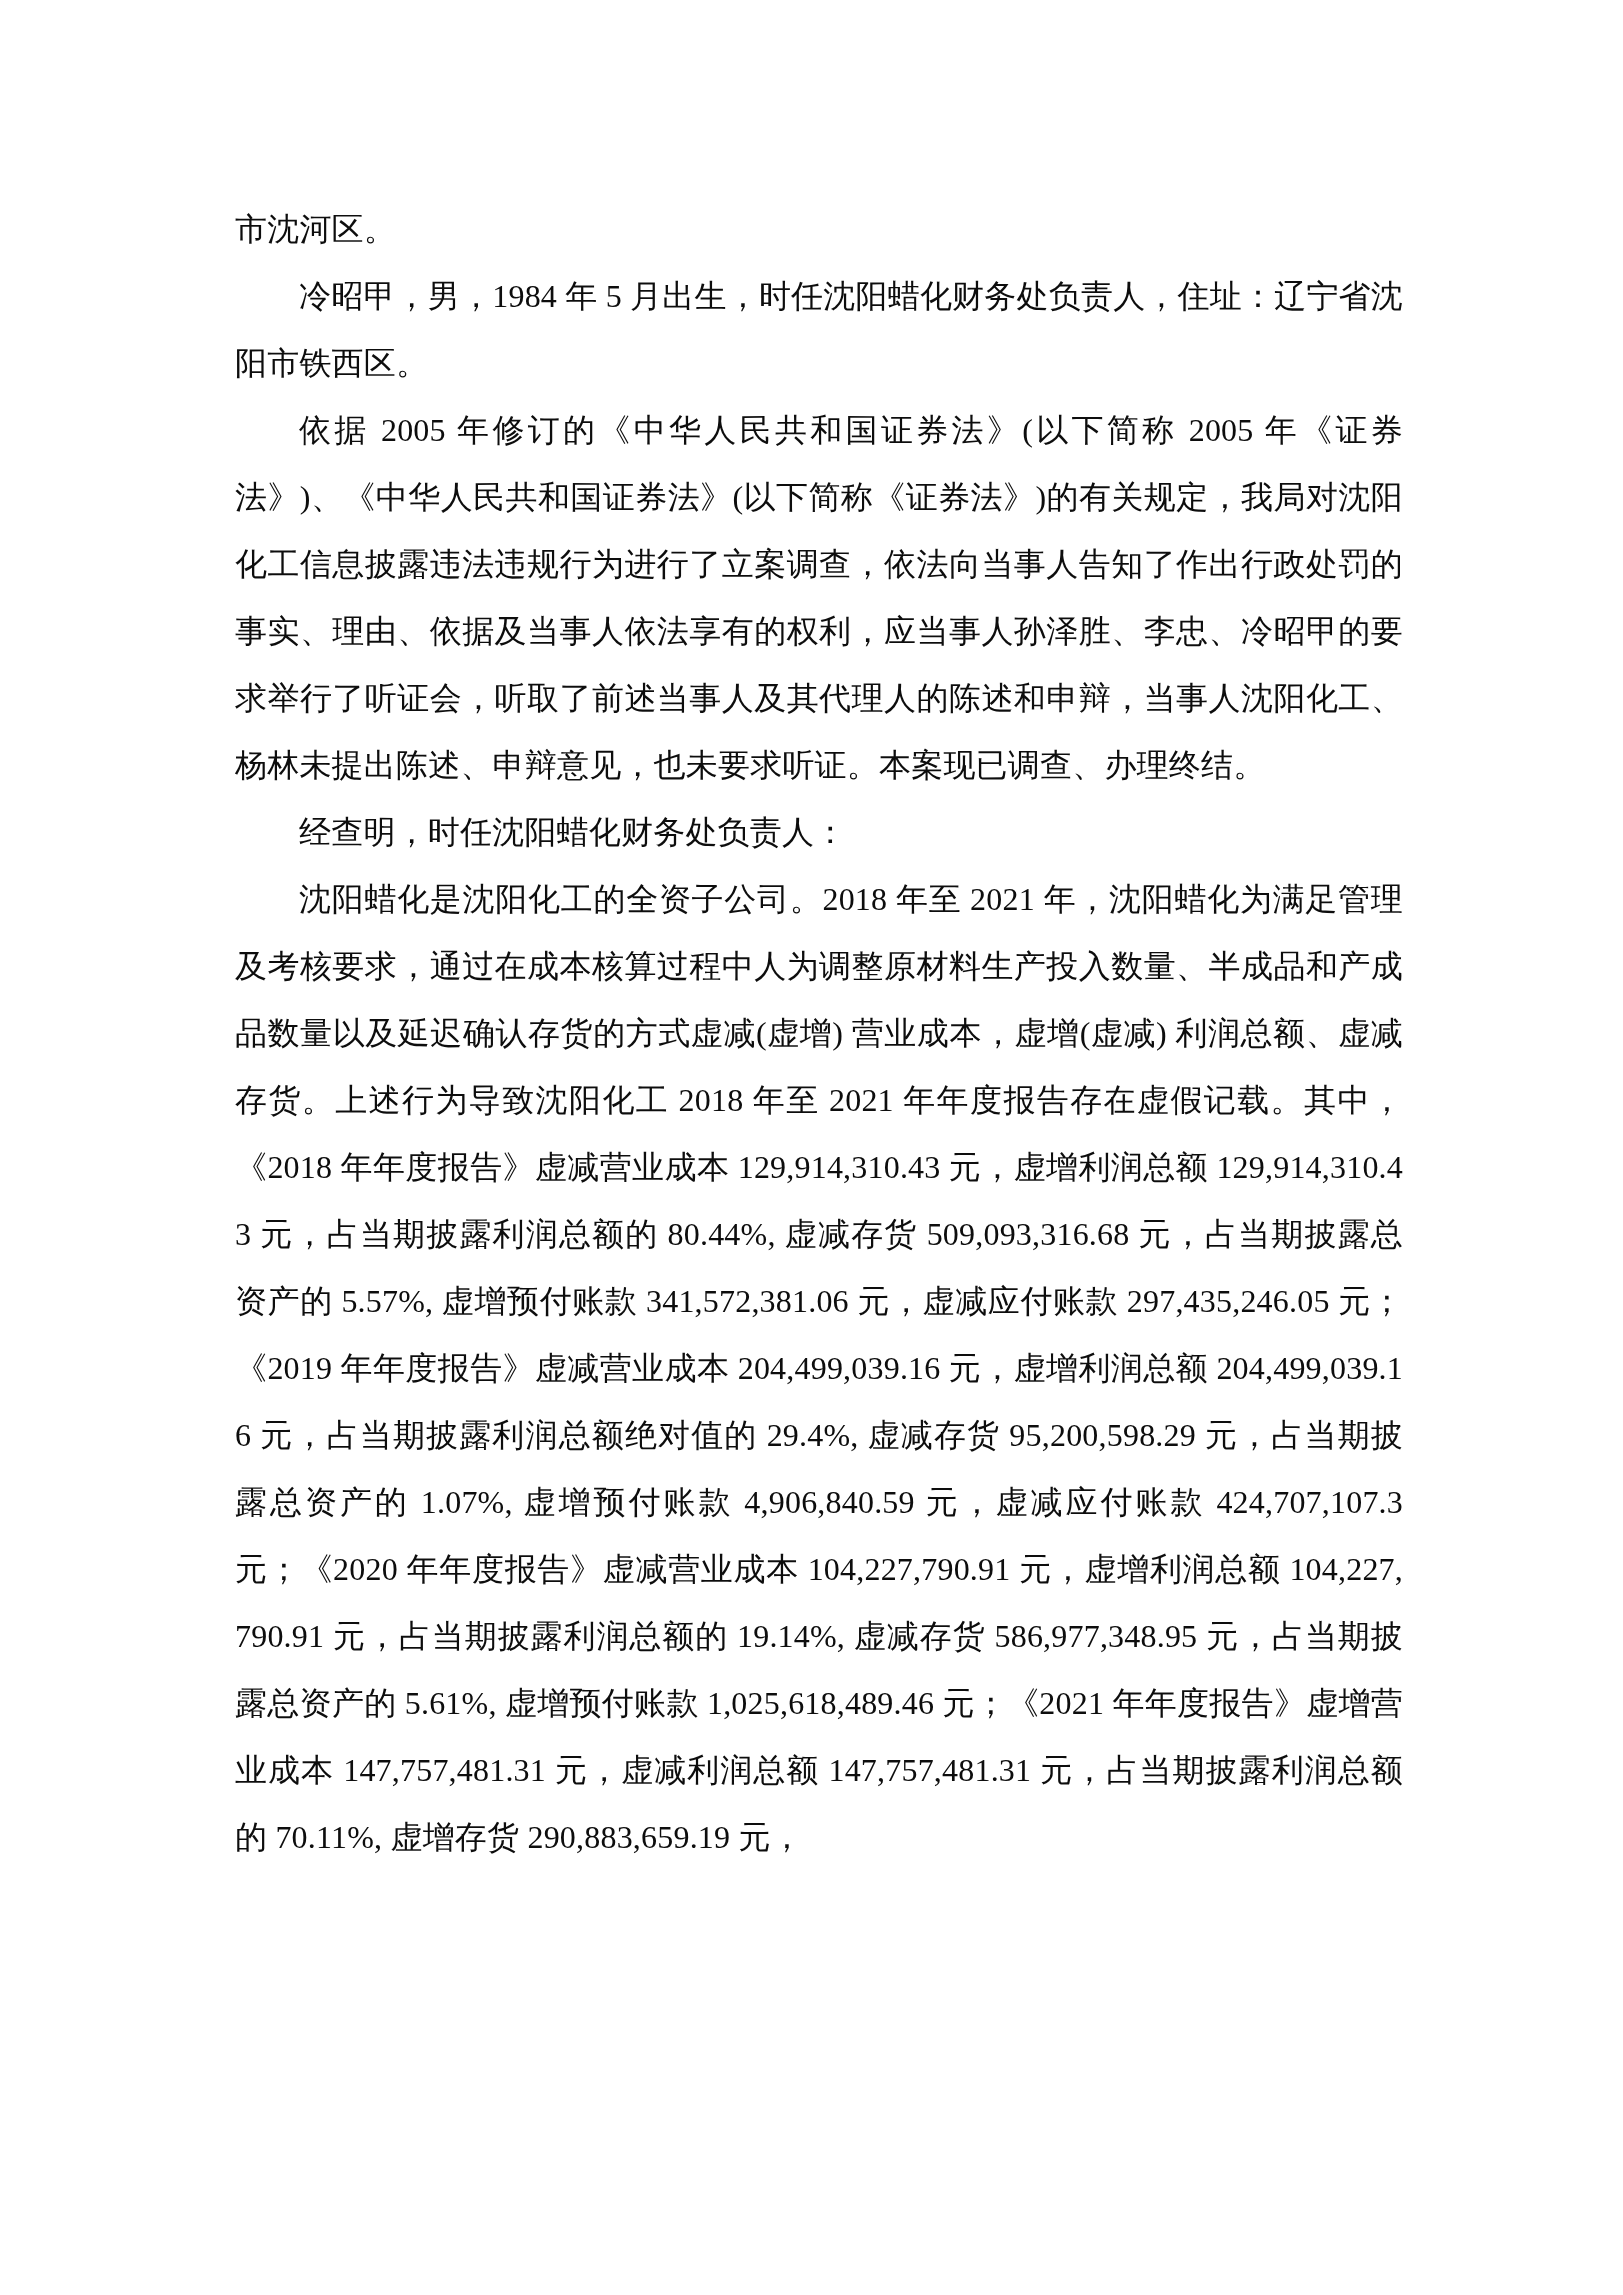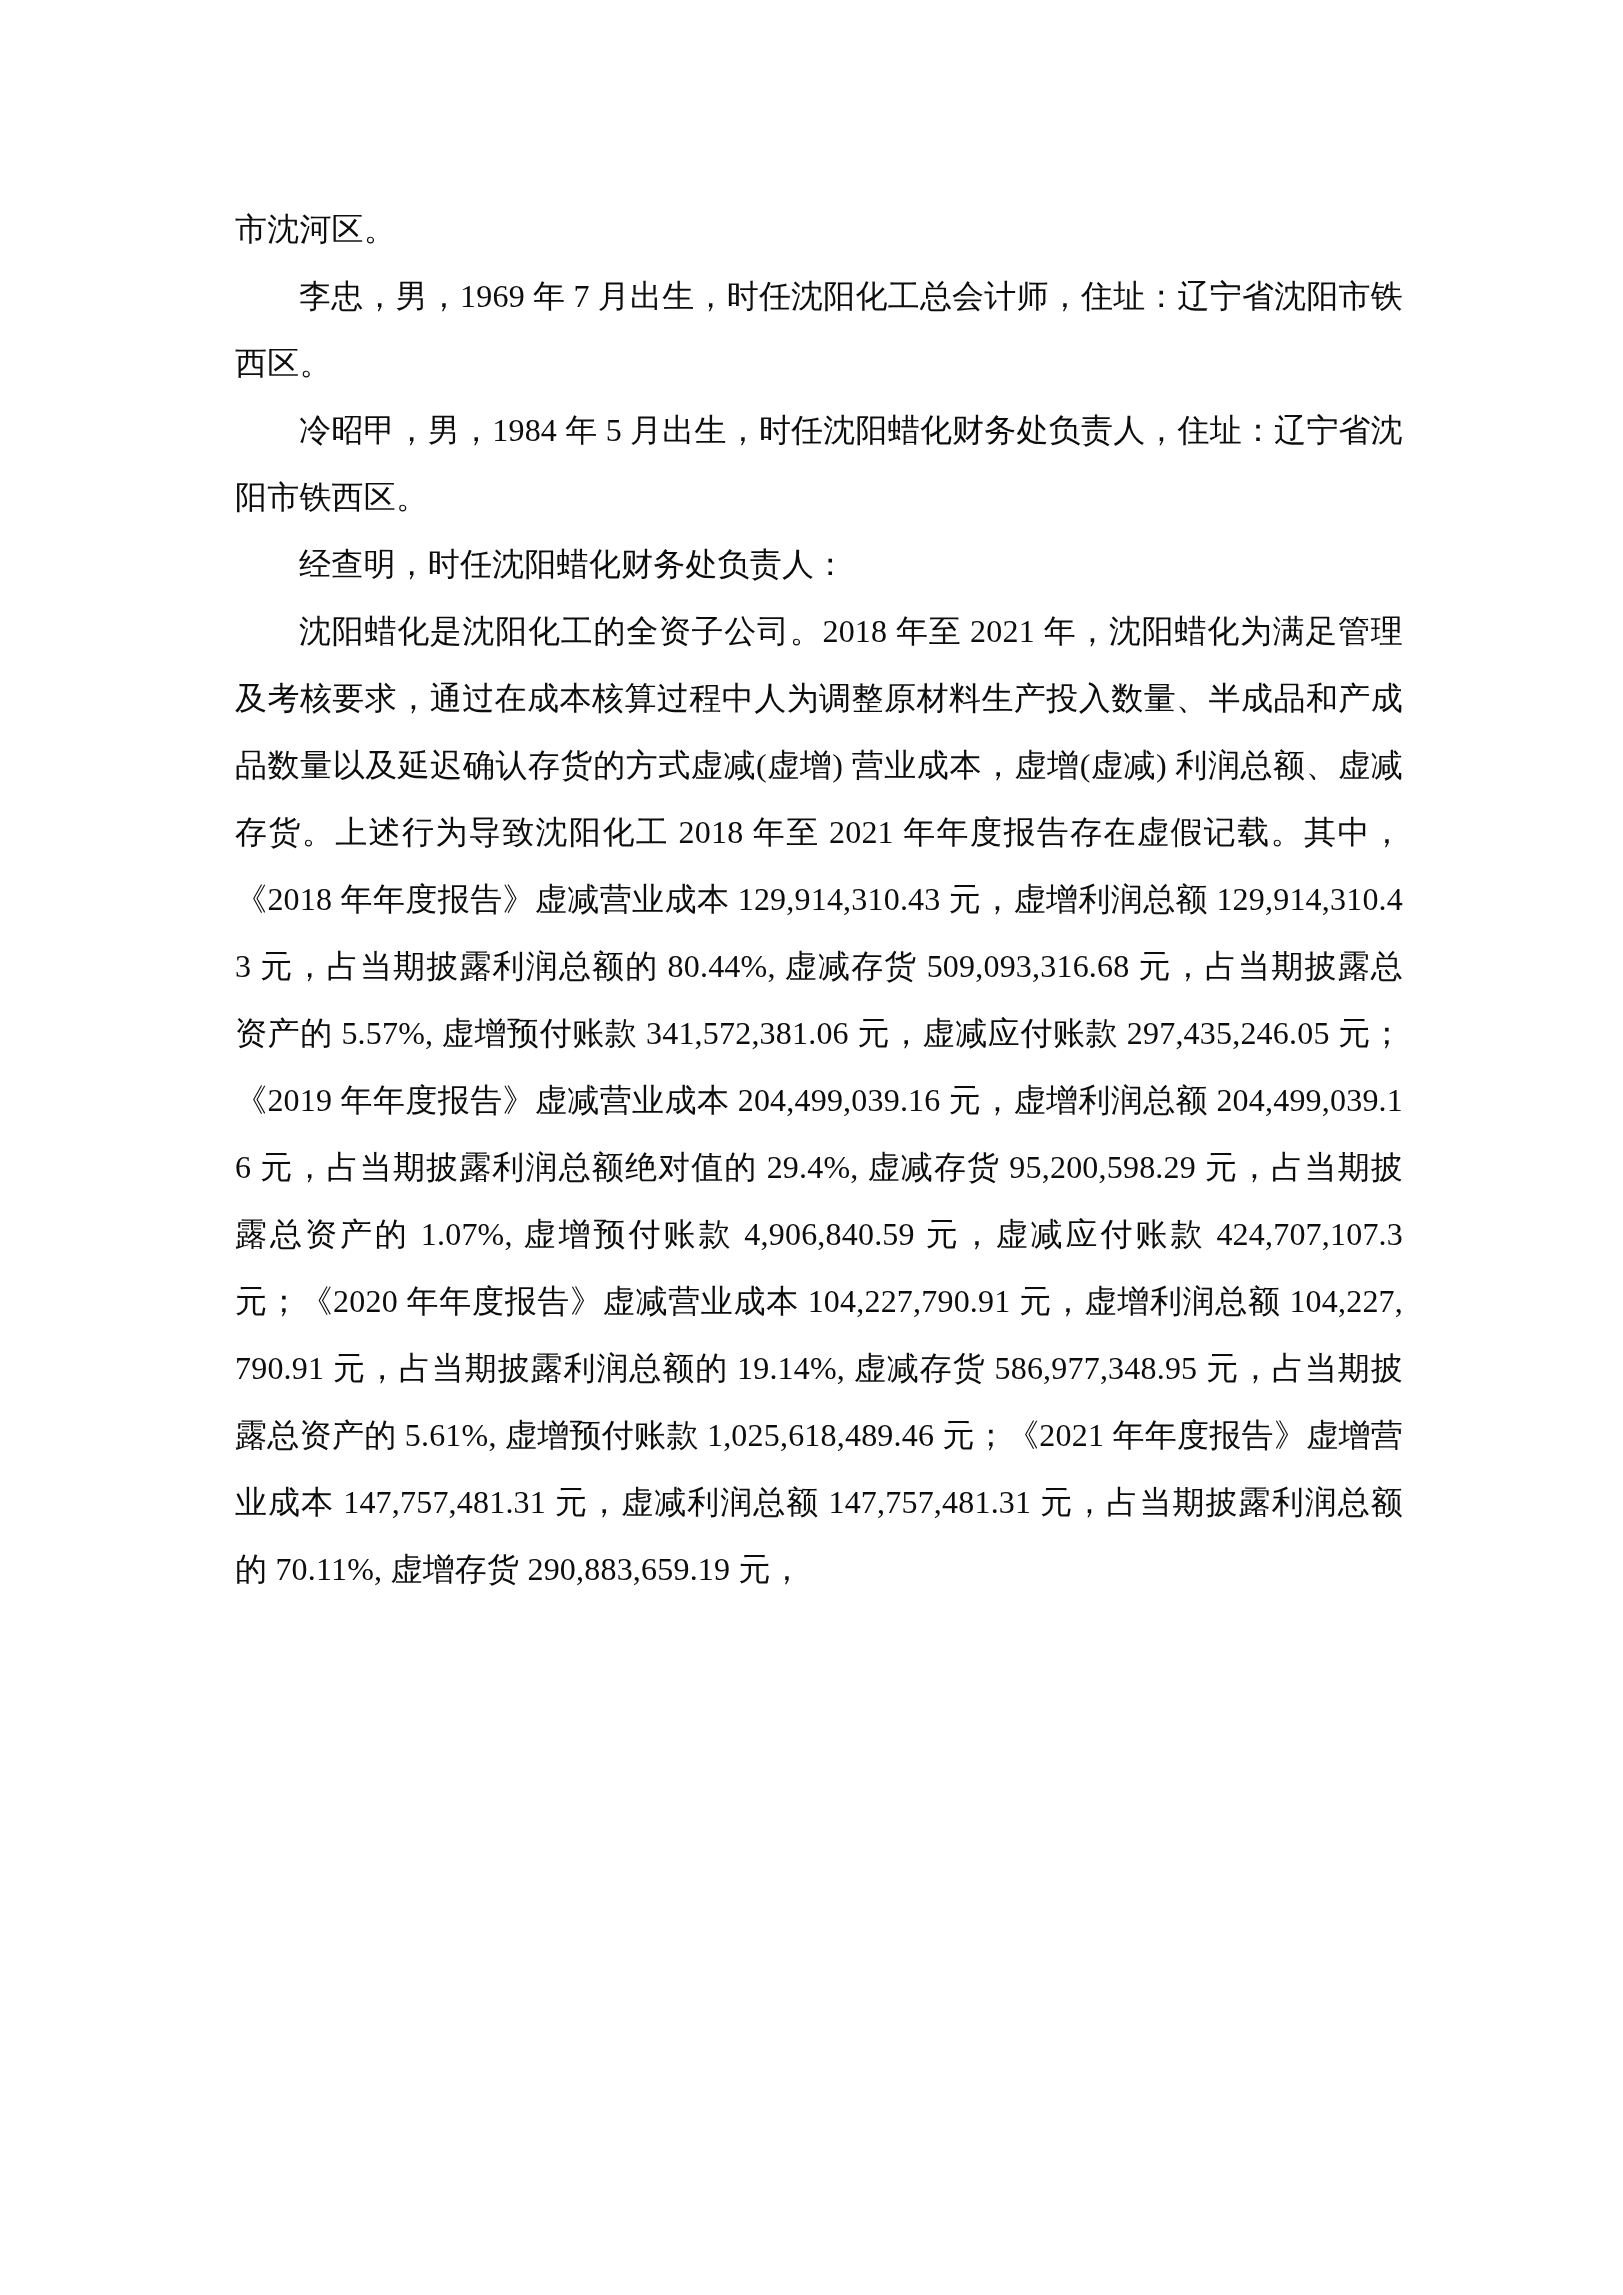--- a/index.html
+++ b/index.html
@@ -50,25 +50,25 @@
   }
 </style>
 </head>
 <body>
 
 <div class="page">
   <div class="page-body">
 
     <p class="para">市沈河区。</p>
 
-    <p class="para indent">李忠，男，1969 年 7 月出生，时任沈阳化工总会计师，住址：辽宁省沈阳市铁西区。</p>
 
 
     <p class="para indent">冷昭甲，男，1984 年 5 月出生，时任沈阳蜡化财务处负责人，住址：辽宁省沈阳市铁西区。</p>
 
+    <p class="para indent">依据 2005 年修订的《中华人民共和国证券法》(以下简称 2005 年《证券法》)、《中华人民共和国证券法》(以下简称《证券法》)的有关规定，我局对沈阳化工信息披露违法违规行为进行了立案调查，依法向当事人告知了作出行政处罚的事实、理由、依据及当事人依法享有的权利，应当事人孙泽胜、李忠、冷昭甲的要求举行了听证会，听取了前述当事人及其代理人的陈述和申辩，当事人沈阳化工、杨林未提出陈述、申辩意见，也未要求听证。本案现已调查、办理终结。</p>
 
     <p class="para indent">经查明，时任沈阳蜡化财务处负责人：</p>
 
     <p class="para indent">沈阳蜡化是沈阳化工的全资子公司。2018 年至 2021 年，沈阳蜡化为满足管理及考核要求，通过在成本核算过程中人为调整原材料生产投入数量、半成品和产成品数量以及延迟确认存货的方式虚减(虚增) 营业成本，虚增(虚减) 利润总额、虚减存货。上述行为导致沈阳化工 2018 年至 2021 年年度报告存在虚假记载。其中，《2018 年年度报告》虚减营业成本 129,914,310.43 元，虚增利润总额 129,914,310.43 元，占当期披露利润总额的 80.44%, 虚减存货 509,093,316.68 元，占当期披露总资产的 5.57%, 虚增预付账款 341,572,381.06 元，虚减应付账款 297,435,246.05 元；《2019 年年度报告》虚减营业成本 204,499,039.16 元，虚增利润总额 204,499,039.16 元，占当期披露利润总额绝对值的 29.4%, 虚减存货 95,200,598.29 元，占当期披露总资产的 1.07%, 虚增预付账款 4,906,840.59 元，虚减应付账款 424,707,107.3 元；《2020 年年度报告》虚减营业成本 104,227,790.91 元，虚增利润总额 104,227,790.91 元，占当期披露利润总额的 19.14%, 虚减存货 586,977,348.95 元，占当期披露总资产的 5.61%, 虚增预付账款 1,025,618,489.46 元；《2021 年年度报告》虚增营业成本 147,757,481.31 元，虚减利润总额 147,757,481.31 元，占当期披露利润总额的 70.11%, 虚增存货 290,883,659.19 元，</p>
 
   </div>
 </div>
 
 
 </body></html>

